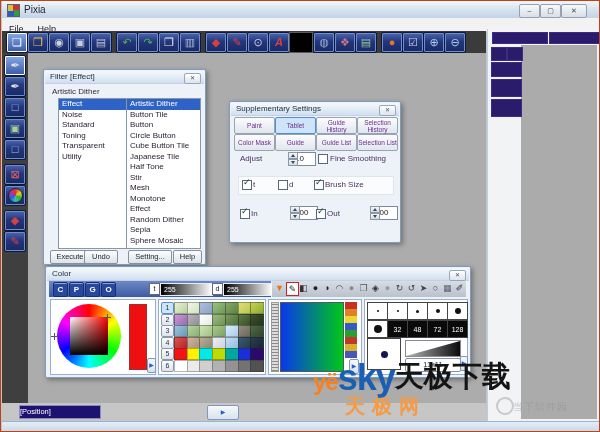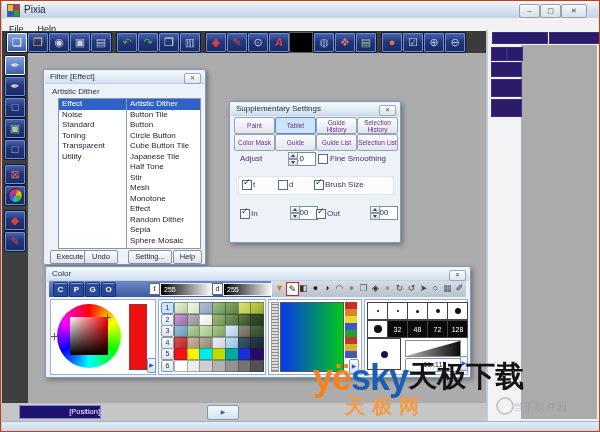--- a/index.html
+++ b/index.html
@@ -104,34 +104,34 @@
     clip-path:polygon(0 100%,100% 0,100% 100%);}
   .arrbtn{position:absolute;width:9px;height:13px;background:linear-gradient(#f6f9fc,#d8e2ee);
     border:1px solid #8098b8;border-radius:2px;font-size:6px;line-height:12px;text-align:center;color:#2a5cc8;}
   .crosshair{position:absolute;width:7px;height:7px;}
   .crosshair:before{content:"";position:absolute;left:3px;top:0;width:1px;height:7px;background:#555;}
   .crosshair:after{content:"";position:absolute;left:0;top:3px;width:7px;height:1px;background:#555;}
 
   
   #bottomstrip{left:1px;top:402px;width:484px;height:18px;background:#c6c6c6;}
   #pos-btn{left:18px;top:404px;width:80px;height:12px;background:#1e1270;border:1px solid #8a8ac4;
-    color:#fff;font-size:7.5px;line-height:11px;text-align:right;}
+    color:#fff;font-size:7.5px;line-height:11px;text-align:left;}
   #zoom-btn{left:119px;top:404px;width:74px;height:12px;background:linear-gradient(#fafafa,#e2e2e2);
     border:1px solid #6a6a6a;color:#111;font-size:7.5px;line-height:11px;text-align:center;}
   #tb-arrow{left:206px;top:404px;width:30px;height:13px;}
   #pixia-bar{left:248px;top:403px;width:237px;height:14px;border-radius:3px;
     background:linear-gradient(#3a3a3a,#060606);color:#fff;font-size:8px;font-weight:bold;
     line-height:14px;padding-left:34px;box-sizing:border-box;letter-spacing:1px;}
   #statusbar{left:1px;top:420px;width:598px;height:11px;
     background:linear-gradient(#e4edf7,#c4d6ea);border-top:1px solid #9fb4cc;}
 
   
   #wm{left:0;top:0;width:600px;height:432px;pointer-events:none;z-index:60;}
   #wm-main{position:absolute;left:312px;top:356px;font-weight:bold;white-space:nowrap;}
-  .wm-o{color:#f58220;font-size:36px;letter-spacing:-1px;}
+  .wm-o{color:#f58220;font-size:24px;letter-spacing:-1px;}
   .wm-b{color:#1b5fb5;font-size:36px;letter-spacing:-1px;}
   .wm-cn{color:#141414;font-size:29px;vertical-align:4px;}
   #wm-sub{position:absolute;left:344px;top:392px;color:#f59a45;font-weight:bold;
     font-size:20px;letter-spacing:7px;}
   #wm-corner{position:absolute;left:512px;top:399px;color:rgba(150,150,155,.6);
     font-size:10px;letter-spacing:1px;}
   #wm-ring{position:absolute;left:495px;top:396px;width:14px;height:14px;border-radius:50%;
     border:2px solid rgba(150,150,155,.45);}
 </style>
 </head>

